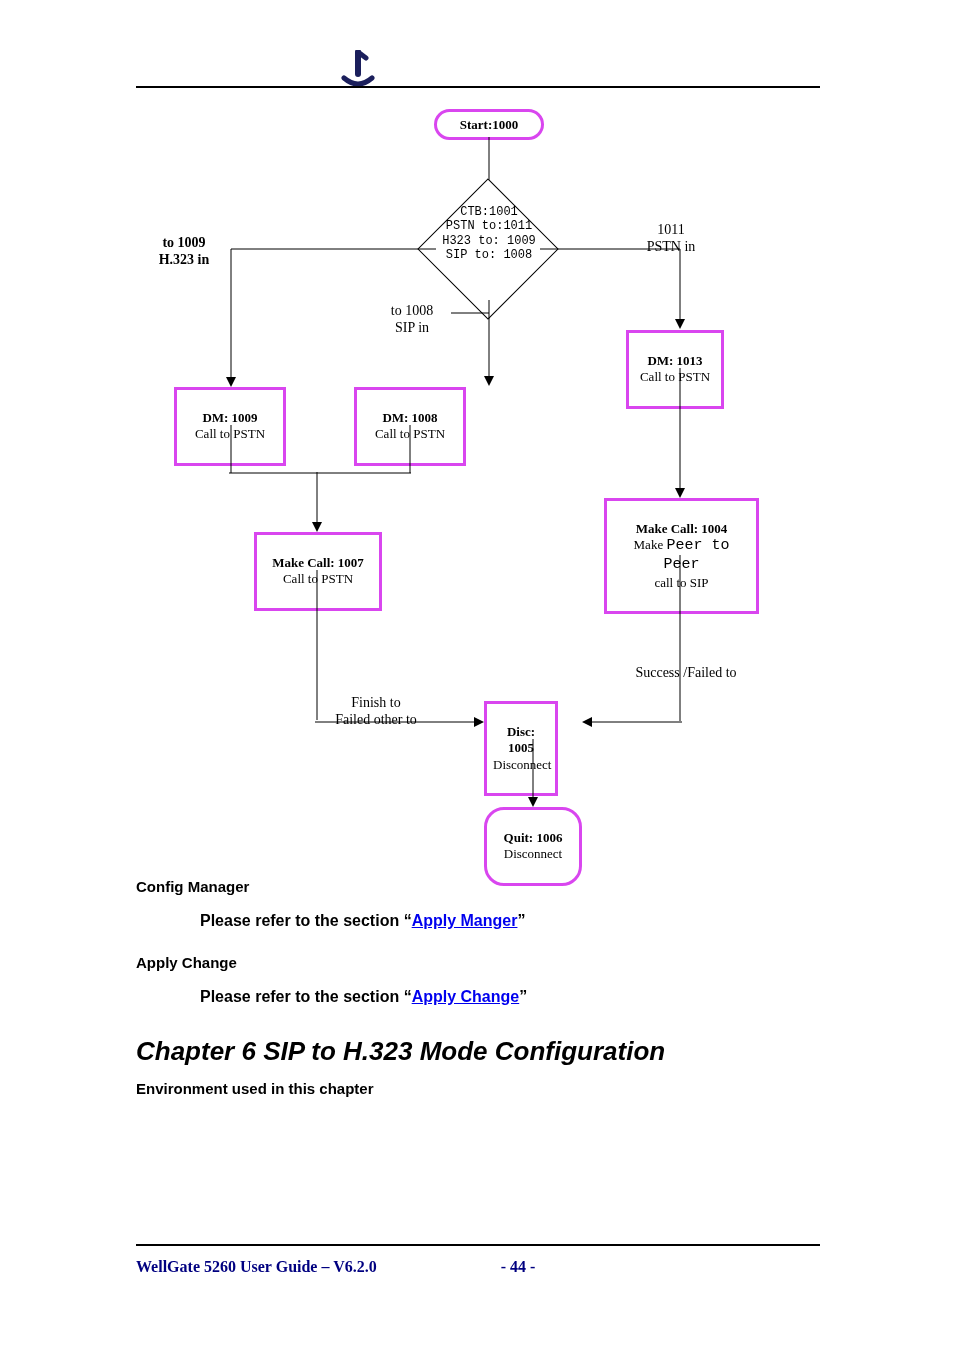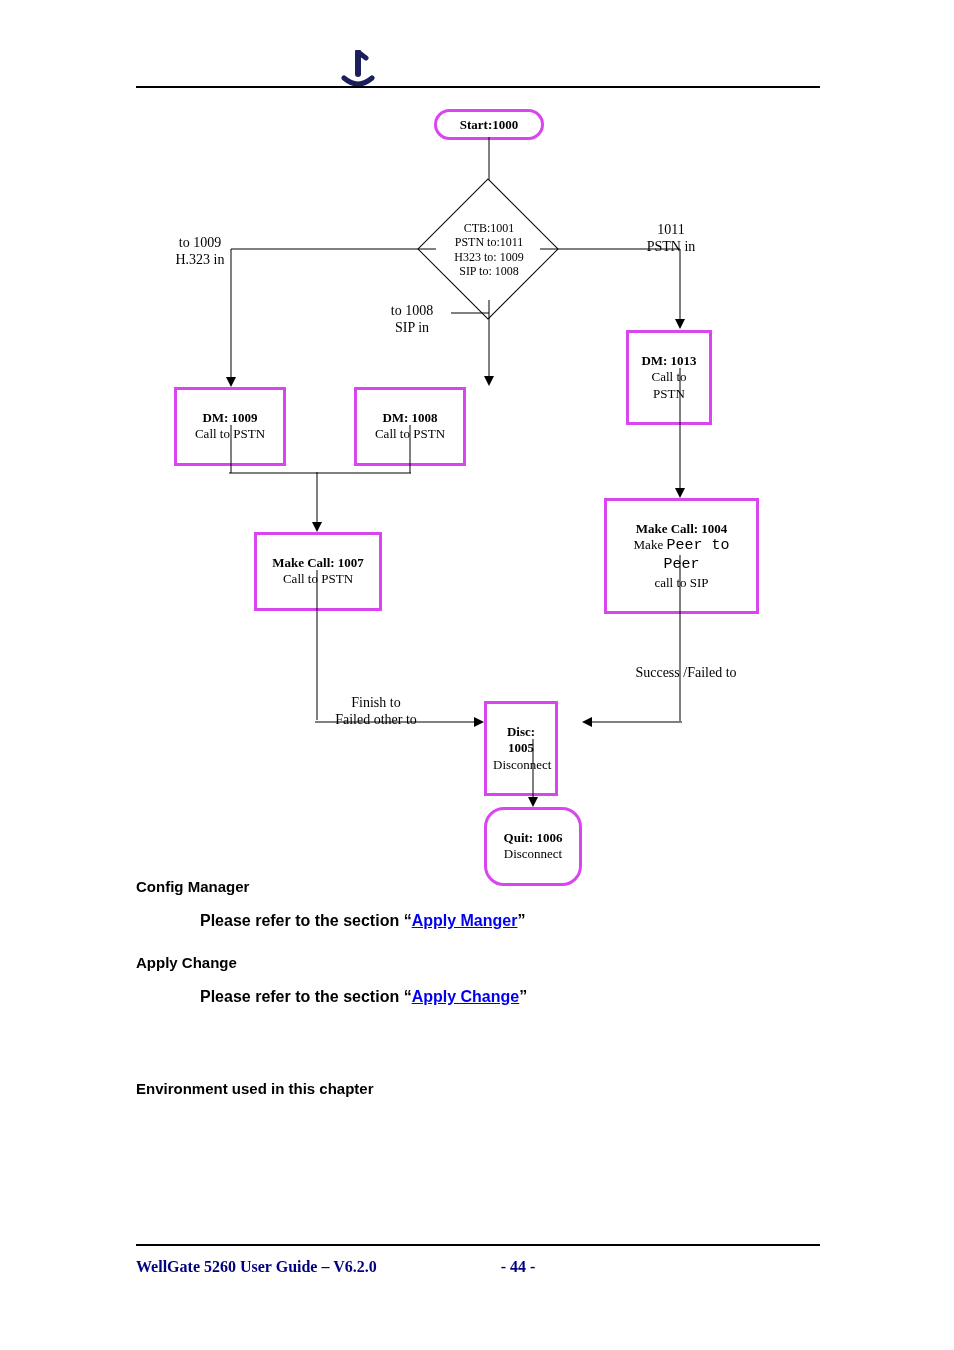--- a/index.html
+++ b/index.html
@@ -46,28 +46,28 @@
     </div>
 
     <svg class="arrow" style="left:350px; top:32px; width:10px; height:58px;">
       <line x1="3" y1="0" x2="3" y2="50" stroke="#000"></line>
       <polygon points="3,58 -2,48 8,48" fill="#000"></polygon>
     </svg>
 
     <div class="diamond-wrap" style="left:302px; top:94px; width:100px; height:100px;">
       <div class="diamond-shape"></div>
     </div>
-    <div class="diamond-text" style="left:283px; top:116px;">
+    <div class="diamond-text" style="left:283px; top:100px;font-family:Liberation Mono, monospace;">
       <span class="bold">CTB:1001</span><br>
       <span>PSTN to:1011</span><br>
       <span>H323 to: 1009</span><br>
       <span>SIP to: 1008</span>
     </div>
 
-    <div class="label" style="left:24px; top:130px; width:80px;">
+    <div class="label" style="left:8px; top:130px; width:80px;font-weight:bold;">
       <span>to 1009</span><br>
       <span>H.323 in</span>
     </div>
 
     <svg class="arrow" style="left:95px; top:144px; width:213px; height:10px;">
       <line x1="0" y1="0" x2="205" y2="0" stroke="#000"></line>
     </svg>
     <svg class="arrow" style="left:92px; top:144px; width:10px; height:138px;">
       <line x1="3" y1="0" x2="3" y2="128" stroke="#000"></line>
       <polygon points="3,138 -2,128 8,128" fill="#000"></polygon>
@@ -90,21 +90,21 @@
       <span>SIP in</span>
     </div>
     <svg class="arrow" style="left:315px; top:207px; width:40px; height:4px;">
       <line x1="0" y1="1" x2="38" y2="1" stroke="#000"></line>
     </svg>
     <svg class="arrow" style="left:350px; top:195px; width:10px; height:86px;">
       <line x1="3" y1="0" x2="3" y2="76" stroke="#000"></line>
       <polygon points="3,86 -2,76 8,76" fill="#000"></polygon>
     </svg>
 
-    <div class="node" style="left:490px; top:225px; width:86px;">
+    <div class="node" style="left:490px; top:225px; width:98px;">
       <span class="bold">DM: 1013</span><br>
       <span>Call to PSTN</span>
     </div>
     <svg class="arrow" style="left:541px; top:263px; width:10px; height:130px;">
       <line x1="3" y1="0" x2="3" y2="120" stroke="#000"></line>
       <polygon points="3,130 -2,120 8,120" fill="#000"></polygon>
     </svg>
 
     <div class="node" style="left:38px; top:282px; width:112px;">
       <span class="bold">DM: 1009</span><br>
@@ -188,20 +188,21 @@
   <div class="sec-h h2" style="top:878px;">Config Manager</div>
   <div class="body-text" style="top:912px;">
     <span>Please refer to the section “</span><span class="link">Apply Manger</span><span>”</span>
   </div>
 
   <div class="sec-h h2" style="top:954px;">Apply Change</div>
   <div class="body-text" style="top:988px;">
     <span>Please refer to the section “</span><span class="link">Apply Change</span><span>”</span>
   </div>
 
+  <div class="sec-h h1" style="top:1036px;">Chapter 6 SIP to H.323 Mode Configuration</div>
   <div class="sec-h h2" style="top:1080px;">Environment used in this chapter</div>
 
   <div class="hr-bottom"></div>
   <div class="footer">
     <span class="footer-a">WellGate 5260 User Guide – V6.2.0</span>
     <span class="footer-b">- 44 -</span>
   </div>
 </div>
 
 </body></html>

